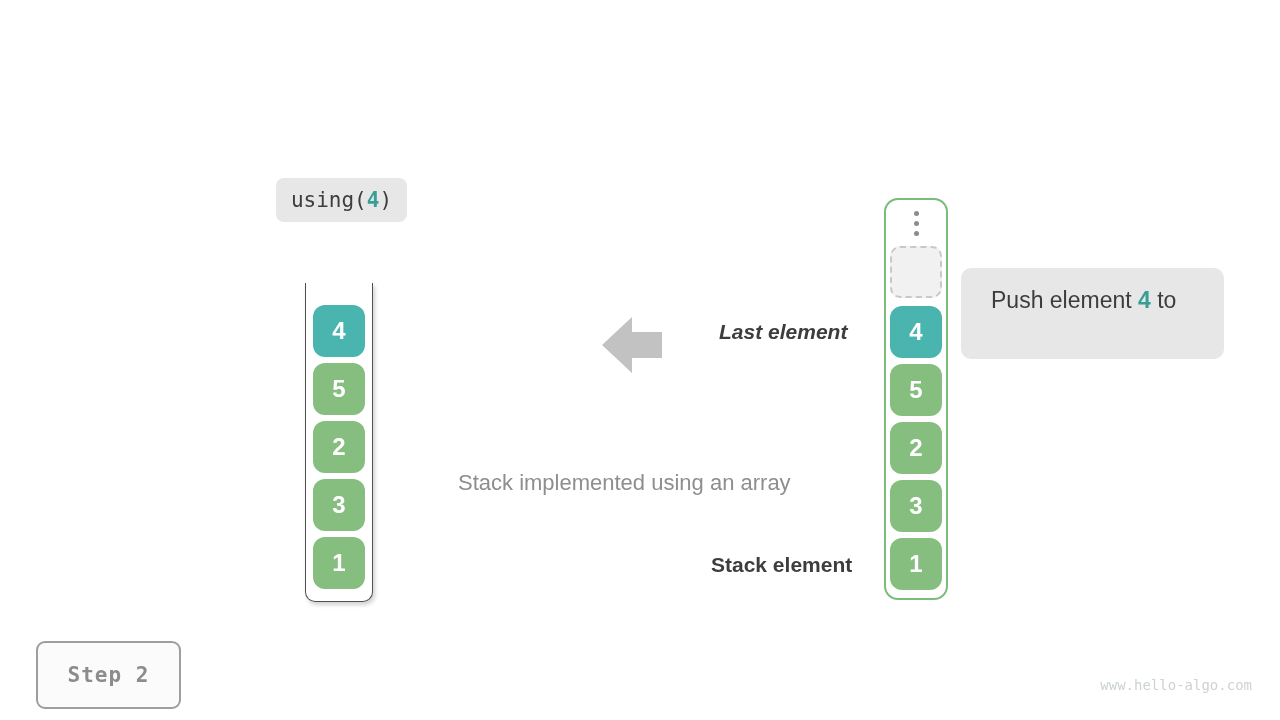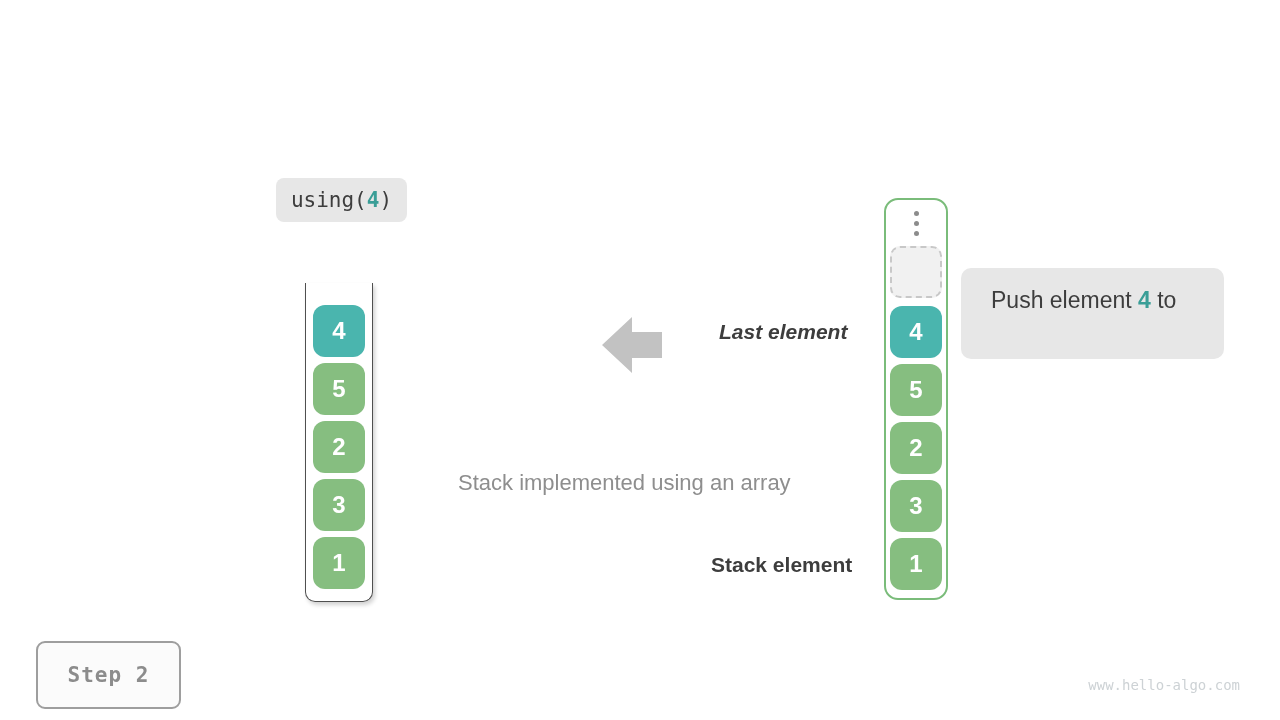--- a/index.html
+++ b/index.html
@@ -69,21 +69,21 @@
   
   .step-badge{
     position:absolute;left:36px;top:641px;width:145px;height:68px;
     border:2px solid var(--step-border);background:var(--step-bg);border-radius:9px;
     box-sizing:border-box;display:flex;align-items:center;justify-content:center;
     font-family:"DejaVu Sans Mono",monospace;font-weight:bold;font-size:21px;
     color:var(--step-text);letter-spacing:1px;
   }
   
   .watermark{
-    position:absolute;right:40px;top:677px;
+    position:absolute;right:28px;top:677px;
     font-family:"DejaVu Sans Mono",monospace;font-size:14px;color:var(--watermark);
   }
 </style>
 </head>
 <body>
 
 <div class="canvas">
 
   <div class="op-badge">
     <span>using(</span>

